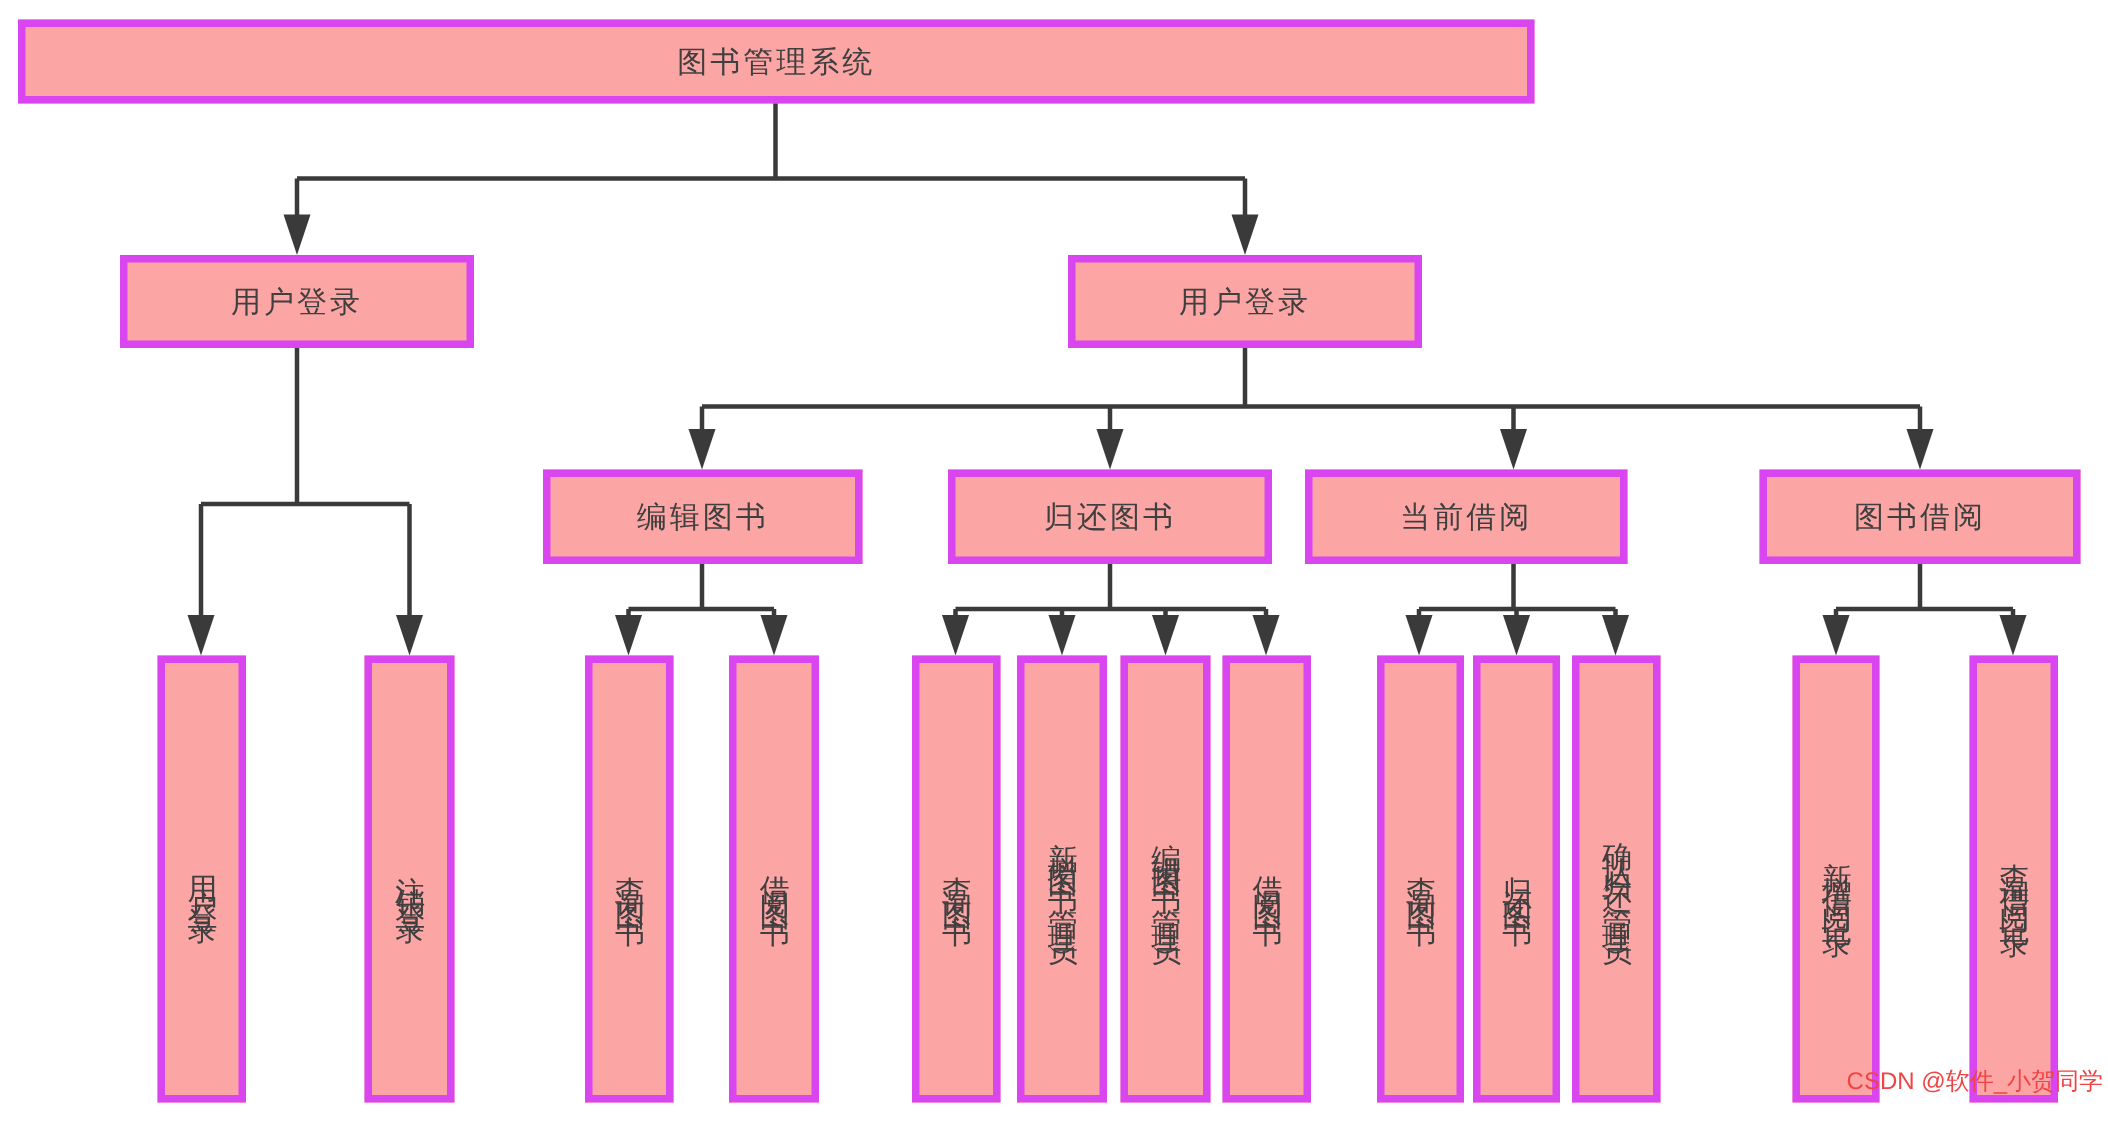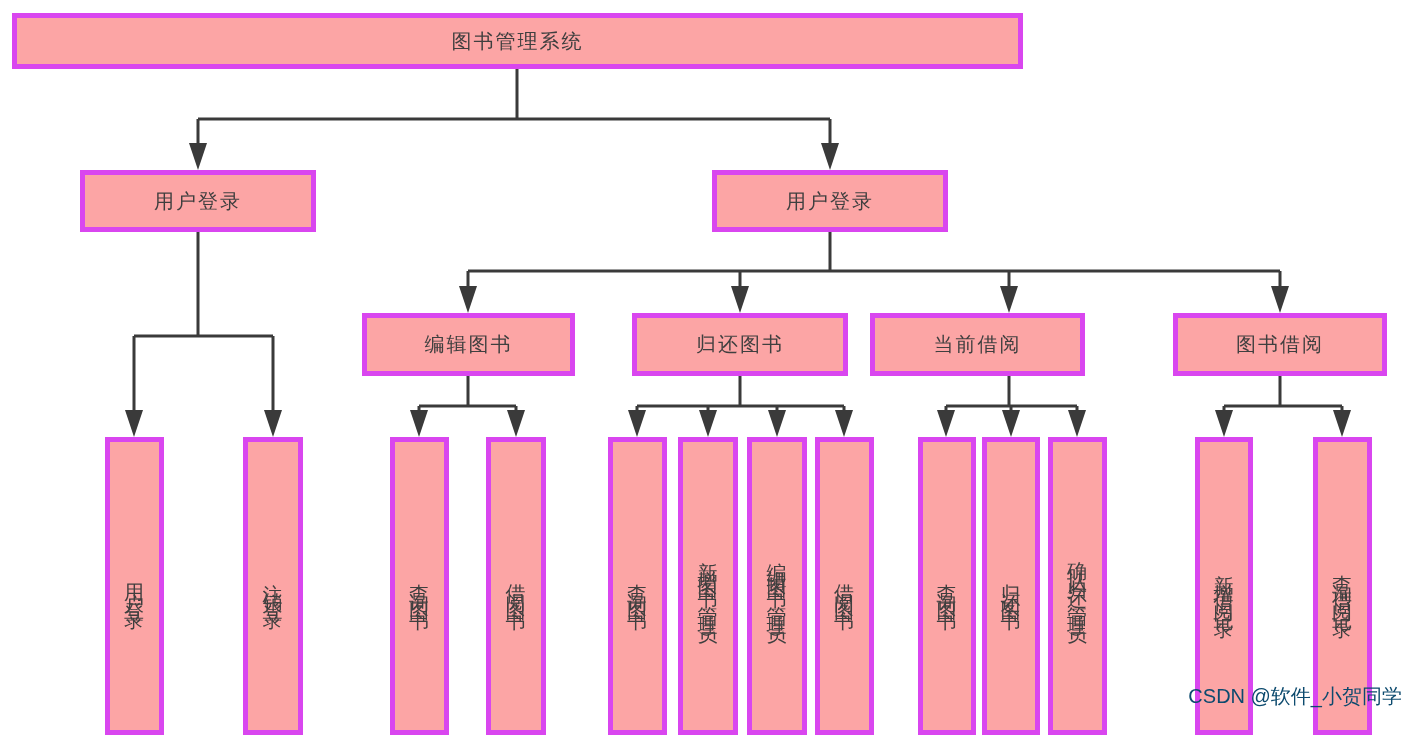--- a/index.html
+++ b/index.html
@@ -34,24 +34,24 @@
     writing-mode: vertical-rl;
     text-orientation: mixed;
     font-size: 20px;
     letter-spacing: 9px;
     line-height: 1;
     color: #3f3f3f;
     white-space: nowrap;
   }
   .watermark {
     position: absolute;
-    top: 683px;
+    top: 711px;
     right: 3px;
-    font-size: 20px;
-    color: #0c4a6e;
+    font-size: 16px;
+    color: #ef4444;
     z-index: 4;
     white-space: nowrap;
   }
 </style>
 </head>
 <body>
 
 <div class="stage">
 
   <svg class="connectors" width="1405" height="747" viewBox="0 0 1405 747">

